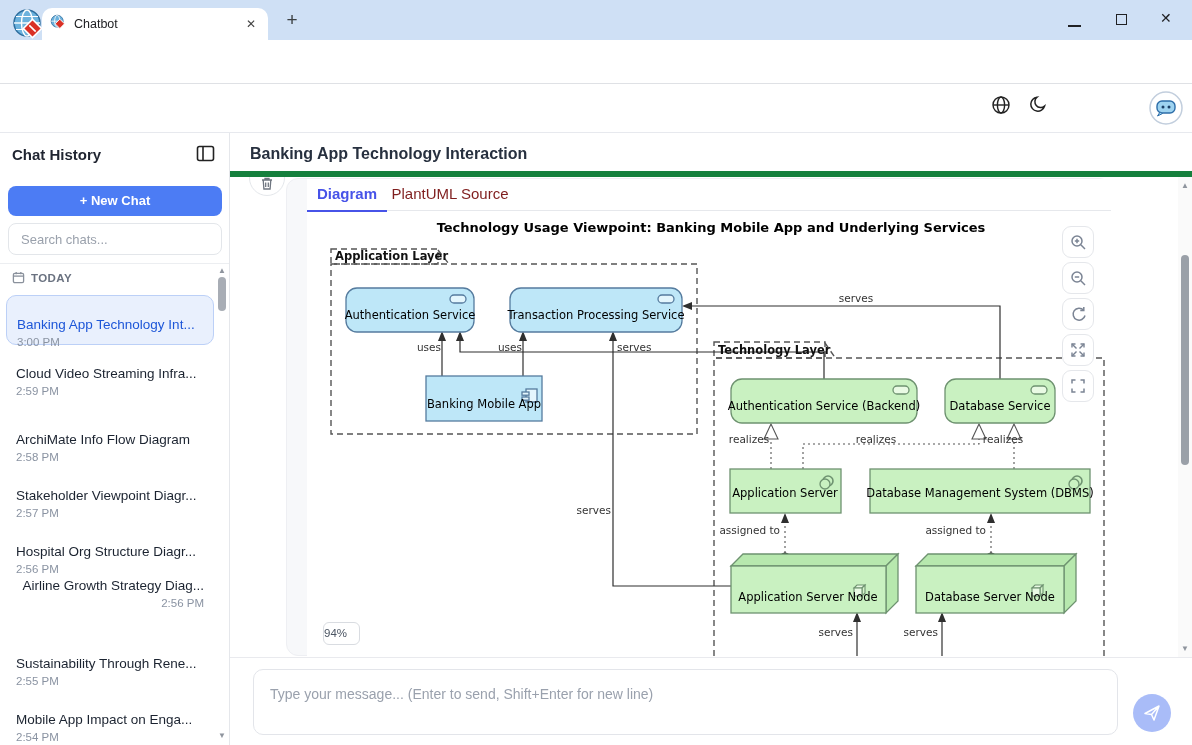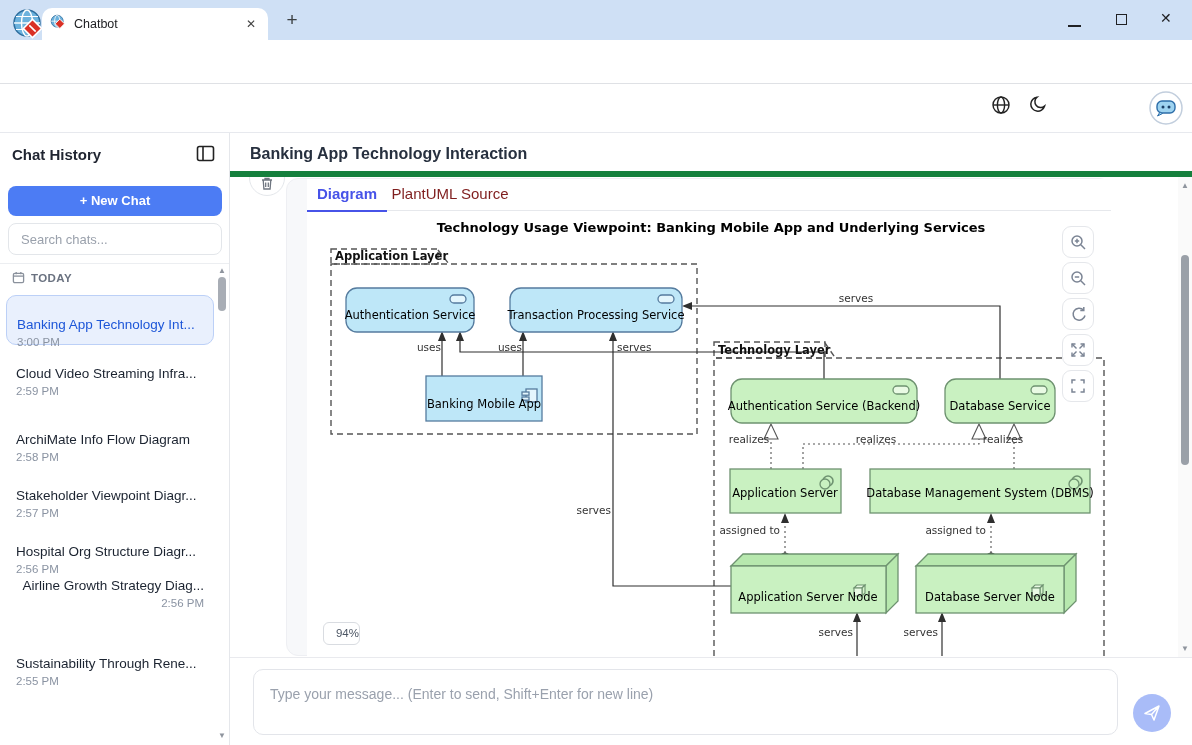--- a/index.html
+++ b/index.html
@@ -84,21 +84,21 @@
   #card { left:20px; top:0; width:804px; height:477px; background:#fff; }
   #tabs { left:0; top:0; width:804px; height:32px; border-bottom:1px solid #e6e8ec; display:flex; }
   .tab { height:32px; text-align:center; line-height:30px; font-size:15px; position:relative; }
   #tab-diagram { width:80px; color:#4753e8; font-weight:bold; }
   #tab-diagram .underline { position:absolute; left:0; bottom:-1px; width:80px; height:2px;
     background:#4753e8; }
   #tab-source { width:126px; color:#7f1d1d; }
   #diagram-svg { left:0; top:33px; }
   #zoom-badge { left:93px; top:445px; width:37px; height:23px; background:#fff;
     border:1px solid #d9dce1; border-radius:6px; font-size:11.5px; color:#4b5563;
-    text-align:right; line-height:21px; }
+    text-align:left; line-height:21px; }
   .zoombtn { left:832px; width:32px; height:32px; background:#fff; border:1px solid #e5e7eb;
     border-radius:9px; display:flex; align-items:center; justify-content:center; }
   #main-sb { left:948px; top:0; width:14px; height:480px; background:#fafafa; }
   .msb-arrow { left:950px; width:10px; font-size:8px; color:#8f959e; text-align:center; }
   #msb-thumb { left:951px; top:78px; width:8px; height:210px; background:#9aa0a8; border-radius:4px; }
 
   
   #composer { left:230px; top:657px; width:962px; height:88px; background:#fff;
     border-top:1px solid #e9eaee; }
   #message-input { left:23px; top:11px; width:865px; height:66px; border:1px solid #e3e5ea;
@@ -278,20 +278,24 @@
       <div class="tm">2:56 PM</div>
     </div>
     <div class="abs chat-item" style="top:424px;text-align:right;">
       <div class="t">Airline Growth Strategy Diag...</div>
       <div class="tm">2:56 PM</div>
     </div>
     <div class="abs chat-item" style="top:502px;">
       <div class="t">Sustainability Through Rene...</div>
       <div class="tm">2:55 PM</div>
     </div>
+    <div class="abs chat-item" style="top:558px;">
+      <div class="t">Mobile App Impact on Enga...</div>
+      <div class="tm">2:54 PM</div>
+    </div>
 
     <div class="abs sb-scroll-arrow" style="top:133px;">▲</div>
     <div class="abs" id="sb-thumb"></div>
     <div class="abs sb-scroll-arrow" style="top:598px;">▼</div>
   </div>
 
   <div class="abs" id="main-titlebar">
     <div class="abs" id="page-title">Banking App Technology Interaction</div>
   </div>
 

